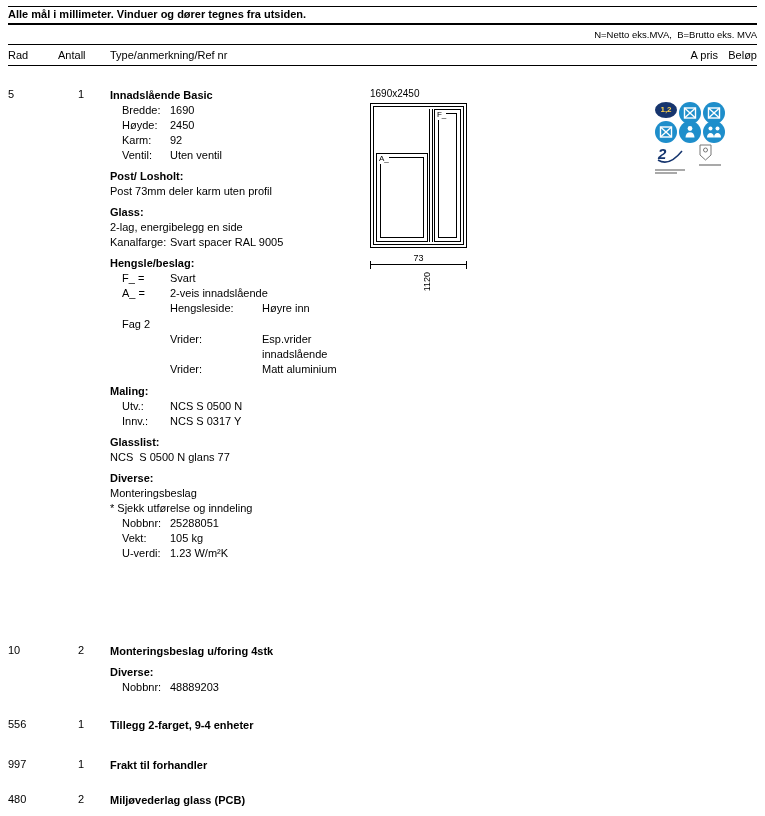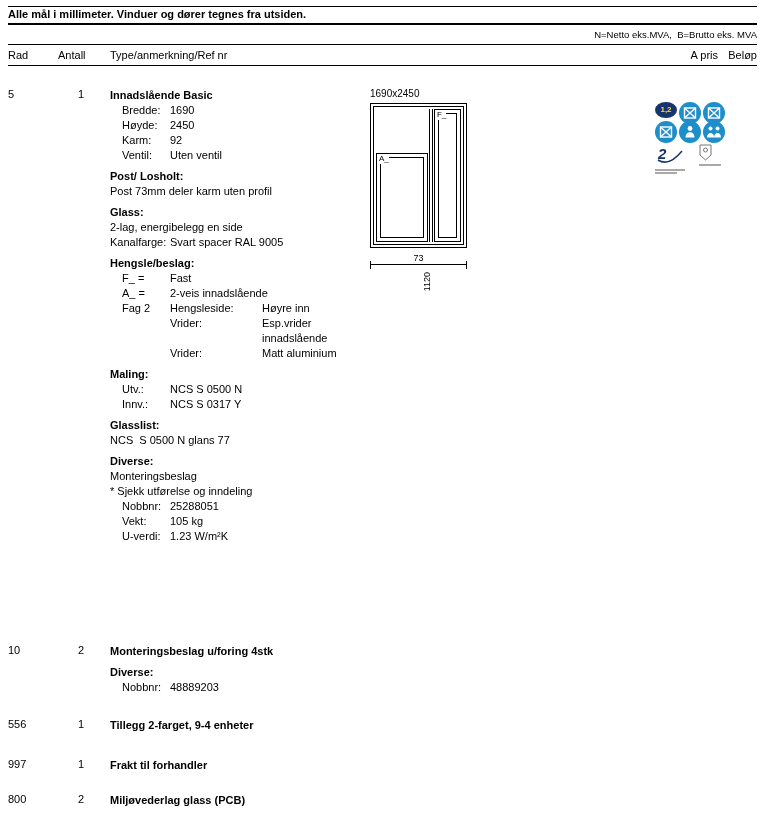--- a/index.html
+++ b/index.html
@@ -29,21 +29,21 @@
   .title { font-weight:bold; }
   .heading { font-weight:bold; margin-top:6px; }
   .body-line {}
   .pre { white-space:pre-wrap; }
 
   .spec-row { display:flex; padding-left:12px; }
   .spec-label { width:48px; flex:none; }
   .kv-row { display:flex; }
   .kv-label { width:60px; flex:none; }
   .fag-row { display:flex; padding-left:12px; }
-  .fag-c1 { width:48px; flex:none; }
+  .fag-c1 { width:48px; flex:none;margin-top:16px; }
   .fag-key { width:92px; flex:none; }
 
   
   .drawing { position:absolute; left:370px; top:0; width:97px; }
   .dw-size { font-size:10px; margin-bottom:3px; line-height:12px; }
   .dw-frame { width:97px; height:145px; border:1px solid #000; padding:2px; }
   .dw-inner { width:100%; height:100%; border:1px solid #000; display:flex; padding:2px; }
   .dw-pane { position:relative; border:1px solid #000; padding:3px; }
   .dw-pane-a { flex:2.3;margin-top:44px; }
   .dw-pane-f { flex:1; }
@@ -125,21 +125,21 @@
       <div class="heading">Glass:</div>
       <div class="body-line">2-lag, energibelegg en side</div>
       <div class="kv-row">
         <span class="kv-label">Kanalfarge:</span>
         <span>Svart spacer RAL 9005</span>
       </div>
 
       <div class="heading">Hengsle/beslag:</div>
       <div class="spec-row">
         <span class="spec-label">F_ =</span>
-        <span>Fast</span>
+        <span>Svart</span>
       </div>
       <div class="spec-row">
         <span class="spec-label">A_ =</span>
         <span>2-veis innadslående</span>
       </div>
       <div class="fag-row">
         <span class="fag-c1">Fag 2</span>
         <span class="fag-key">Hengsleside:</span>
         <span>Høyre inn</span>
       </div>
@@ -295,20 +295,20 @@
 
   <div class="item" style="top:758px; height:16px;">
     <span class="rad">997</span>
     <span class="antall">1</span>
     <div class="content">
       <div class="title">Frakt til forhandler</div>
     </div>
   </div>
 
   <div class="item" style="top:793px; height:16px;">
-    <span class="rad">800</span>
+    <span class="rad">480</span>
     <span class="antall">2</span>
     <div class="content">
       <div class="title">Miljøvederlag glass (PCB)</div>
     </div>
   </div>
 
 </div>
 
 </body></html>

